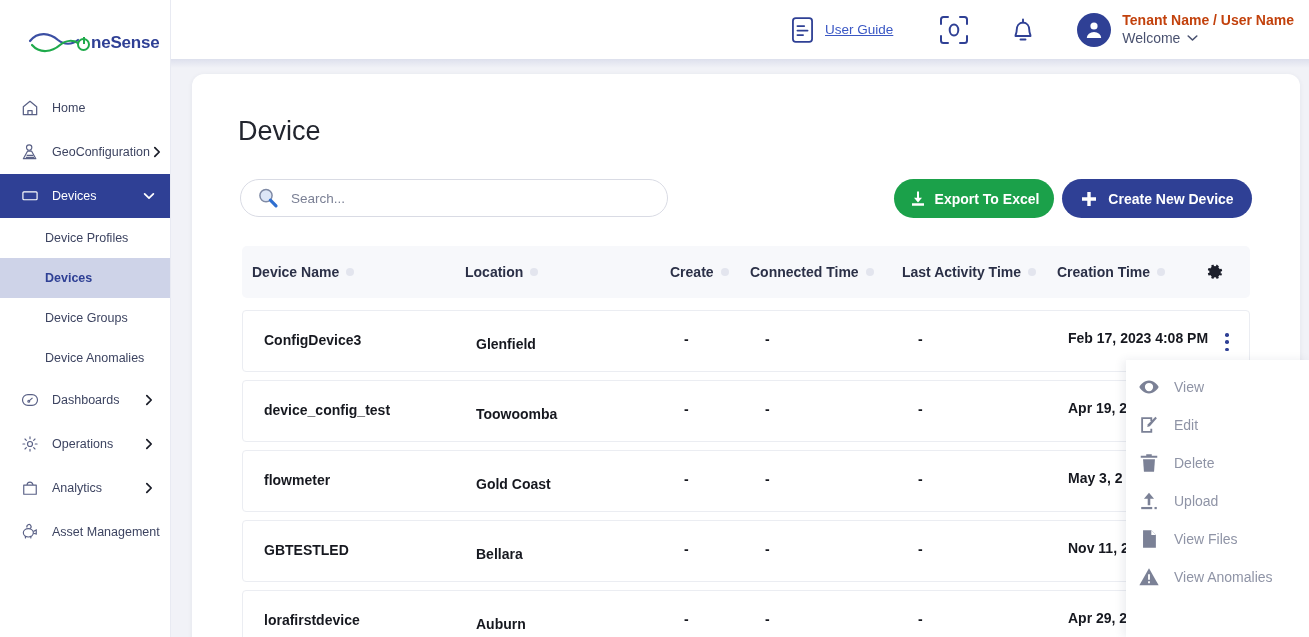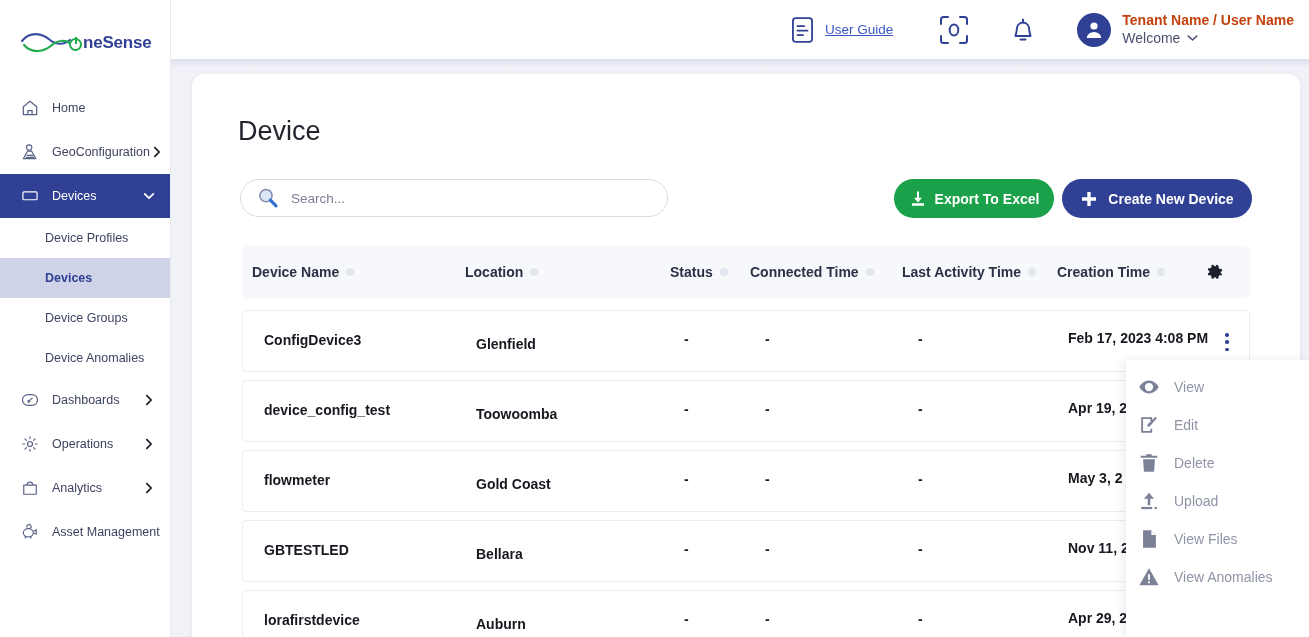--- a/index.html
+++ b/index.html
@@ -15,21 +15,21 @@
   
   #sidebar {
     position: absolute; left: 0; top: 0;
     width: 171px; height: 637px;
     background: #ffffff;
     border-right: 1px solid #e8eaf2;
     z-index: 40;
   }
   .brand {
     height: 86px; display: flex; align-items: center;
-    padding-left: 20px;
+    padding-left: 28px;
   }
   .brand-wave { width: 52px; height: 24px; flex: none; }
   .brand-text {
     font-size: 17px; font-weight: bold; color: #2f4095;
     letter-spacing: -0.2px; margin-left: -3px;
     display: flex; align-items: center;
   }
   .power-glyph {
     display: inline-block; width: 13px; height: 13px;
     border: 2px solid #1faa4b; border-radius: 50%;
@@ -366,21 +366,21 @@
     <div class="thead">
       <div class="th" style="left:10px">
         <span>Device Name</span>
         <span class="sort-dot"></span>
       </div>
       <div class="th" style="left:223px">
         <span>Location</span>
         <span class="sort-dot"></span>
       </div>
       <div class="th" style="left:428px">
-        <span>Status</span>
+        <span>Create</span>
         <span class="sort-dot"></span>
       </div>
       <div class="th" style="left:508px">
         <span>Connected Time</span>
         <span class="sort-dot"></span>
       </div>
       <div class="th" style="left:660px">
         <span>Last Activity Time</span>
         <span class="sort-dot"></span>
       </div>

